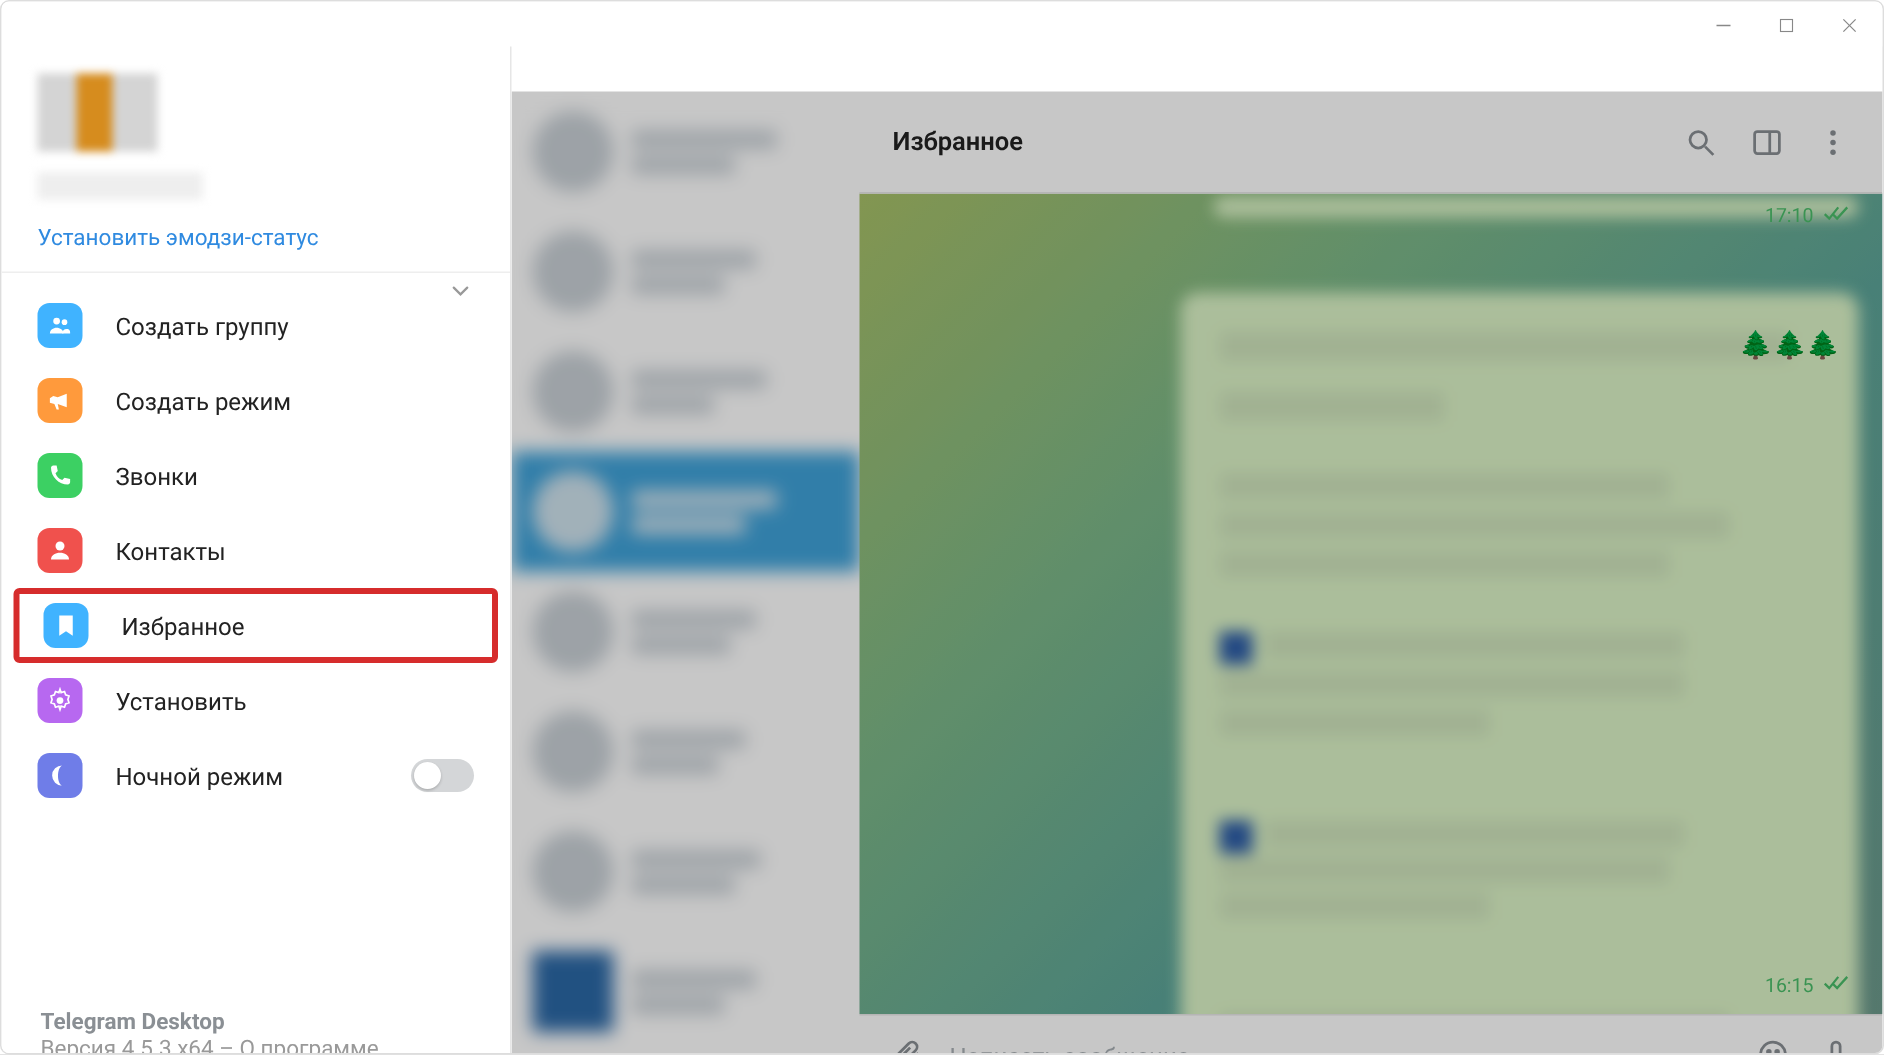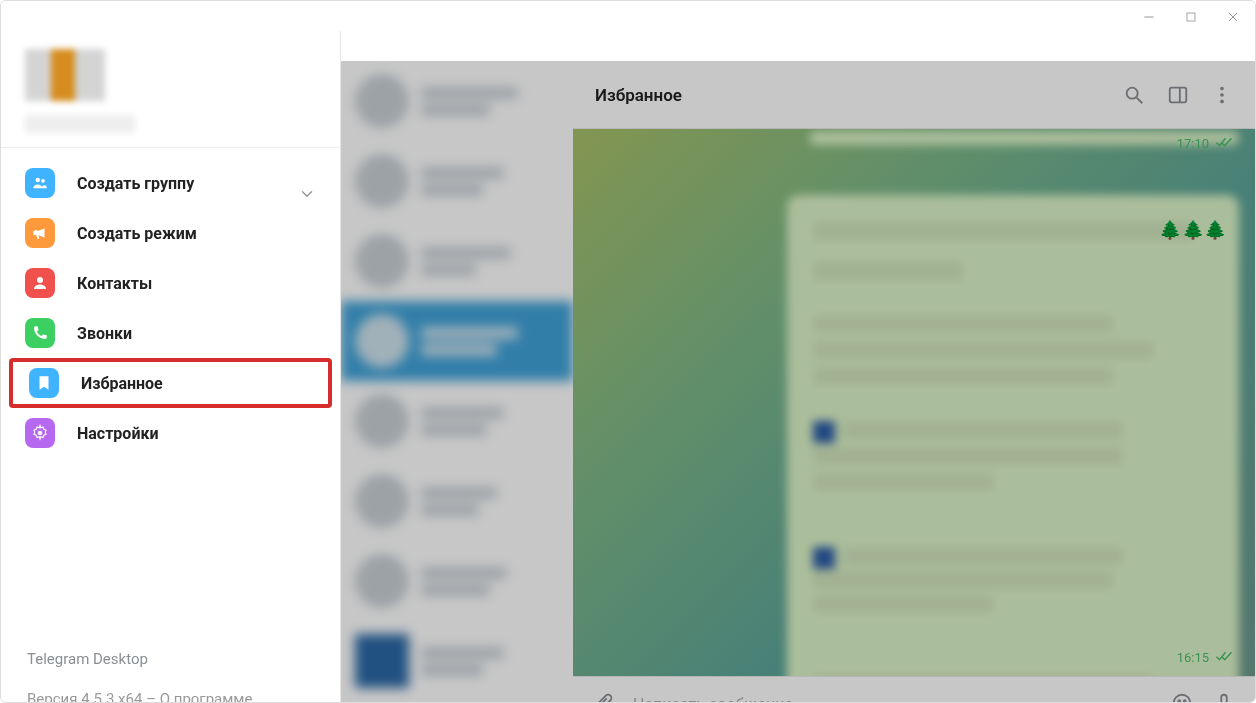--- a/index.html
+++ b/index.html
@@ -14,29 +14,29 @@
 
   
   .menu-panel { width: 340px; background: #fff; height: 100%; display:flex; flex-direction:column; z-index: 50; border-right: 1px solid #e6e6e6; }
   .profile-section { padding: 18px 24px 14px; position: relative; border-bottom: 1px solid #eee;}
   .avatar { width: 80px; height: 52px; background: #d4d4d4; position: relative; filter: blur(3px); }
   .avatar::before { content:""; position:absolute; left:26px; top:0; width:24px; height:52px; background:#d68c1e; }
   .username { margin-top: 14px; width: 110px; height: 18px; background: #eee; filter: blur(3px);}
   .emoji-status { margin-top: 16px; color: #2f8ae0; font-size: 15px; cursor: pointer; }
   .chevron { position: absolute; right: 24px; top: 154px; color: #999; }
 
-  .menu-list { padding: 10px 0; flex: 0 0 auto; font-weight: bold; }
+  .menu-list { padding: 10px 0; flex: 0 0 auto; }
   .menu-item { display:flex; align-items:center; padding: 10px 24px; cursor: pointer; font-size: 16px; color: #222; }
   .menu-item .mi-icon { width: 30px; height: 30px; border-radius: 8px; display:flex; align-items:center; justify-content:center; color:#fff; margin-right: 22px; }
   .mi-icon svg { width: 18px; height: 18px; }
   .highlight-box { border: 4px solid #d62c2c; border-radius: 4px; margin: 0 8px; padding: 6px 16px;}
   .toggle { margin-left:auto; width: 42px; height: 22px; background:#d4d6d8; border-radius: 11px; position:relative; }
   .toggle::after { content:""; position:absolute; left:2px; top:2px; width:18px; height:18px; background:#fff; border-radius:50%; box-shadow:0 1px 2px rgba(0,0,0,.2);}
   .footer { margin-top: auto; padding: 18px 26px 24px; color:#999; font-size:15px; }
-  .footer .app-name { font-weight:400; color:#8a8f94; margin-bottom:22px;}
+  .footer .app-name { font-weight:700; color:#8a8f94; margin-bottom:0;}
 
   
   .chat-list { position:absolute; left:340px; top:30px; width:232px; height:673px; background:#fff; filter:blur(6px); z-index:10;}
   .chat-list .row { height:80px; display:flex; align-items:center; padding:0 14px;}
   .chat-list .ava { width:54px; height:54px; border-radius:50%; background:#c9d0d6; margin-right:12px;}
   .chat-list .txt { flex:1;}
   .chat-list .ln { height:12px; background:#c9d0d6; border-radius:3px; margin:5px 0;}
   .row.selected { background:#3fa2d9;}
   .row.selected .ava,.row.selected .ln{background:#cfe3ee;}
   .row.bottom .ava{background:#2b68a6;border-radius:0;}
@@ -109,20 +109,21 @@
 </div>
 
 <div class="titlebar-gap"></div>
 
 <div class="app">
 
   <div class="menu-panel">
     <div class="profile-section">
       <div class="avatar"></div>
       <div class="username"></div>
+      <div class="emoji-status">Установить эмодзи-статус</div>
       <div class="chevron">
         <svg width="18" height="18" viewBox="0 0 24 24">
             <path d="M6 9l6 6 6-6" fill="none" stroke="#999" stroke-width="2" stroke-linecap="round"></path>
           </svg>
       </div>
     </div>
 
     <div class="menu-list">
       <div class="menu-item">
         <span class="mi-icon" style="background:#40b3ff">
@@ -137,52 +138,61 @@
       </div>
       <div class="menu-item">
         <span class="mi-icon" style="background:#ff9a3c">
           <svg viewBox="0 0 24 24" fill="#fff">
               <path d="M3 10v4l4 1 2 5h2l-1-5 8 3V6l-8 3-4-1z"></path>
             </svg>
         </span>
         <span>Создать режим</span>
       </div>
       <div class="menu-item">
+        <span class="mi-icon" style="background:#3cd063">
+          <svg viewBox="0 0 24 24" fill="#fff">
+              <path d="M6 3c-1 0-2 1-2 2 0 8 7 15 15 15 1 0 2-1 2-2v-3l-5-1-2 2c-3-1-5-3-6-6l2-2-1-5H6z"></path>
+            </svg>
+        </span>
+        <span>Звонки</span>
+      </div>
+      <div class="menu-item">
         <span class="mi-icon" style="background:#f0514d">
           <svg viewBox="0 0 24 24" fill="#fff">
               <circle cx="12" cy="8" r="4"></circle>
               <path d="M4 20c0-4 4-6 8-6s8 2 8 6"></path>
             </svg>
         </span>
         <span>Контакты</span>
       </div>
-      <div class="menu-item">
-        <span class="mi-icon" style="background:#3cd063">
-          <svg viewBox="0 0 24 24" fill="#fff">
-              <path d="M6 3c-1 0-2 1-2 2 0 8 7 15 15 15 1 0 2-1 2-2v-3l-5-1-2 2c-3-1-5-3-6-6l2-2-1-5H6z"></path>
-            </svg>
-        </span>
-        <span>Звонки</span>
-      </div>
       <div class="menu-item highlight-box">
         <span class="mi-icon" style="background:#40b3ff">
           <svg viewBox="0 0 24 24" fill="#fff">
               <path d="M6 3h12v18l-6-4-6 4z"></path>
             </svg>
         </span>
         <span>Избранное</span>
       </div>
       <div class="menu-item">
         <span class="mi-icon" style="background:#b768f0">
           <svg viewBox="0 0 24 24" fill="#fff">
               <circle cx="12" cy="12" r="3"></circle>
               <path d="M12 2l1 3 3-1 1 3 3 1-1 3 1 3-3 1-1 3-3-1-1 3-1-3-3 1-1-3-3-1 1-3-1-3 3-1 1-3 3 1z" fill="none" stroke="#fff" stroke-width="1.5"></path>
             </svg>
         </span>
-        <span>Настройки</span>
+        <span>Установить</span>
+      </div>
+      <div class="menu-item">
+        <span class="mi-icon" style="background:#6f7de8">
+          <svg viewBox="0 0 24 24" fill="#fff">
+              <path d="M14 3a9 9 0 100 18c-5-2-5-16 0-18z"></path>
+            </svg>
+        </span>
+        <span>Ночной режим</span>
+        <span class="toggle"></span>
       </div>
     </div>
 
     <div class="footer">
       <div class="app-name">Telegram Desktop</div>
       <div>Версия 4.5.3 x64 – О программе</div>
     </div>
   </div>
 
   <div class="chat-list">

